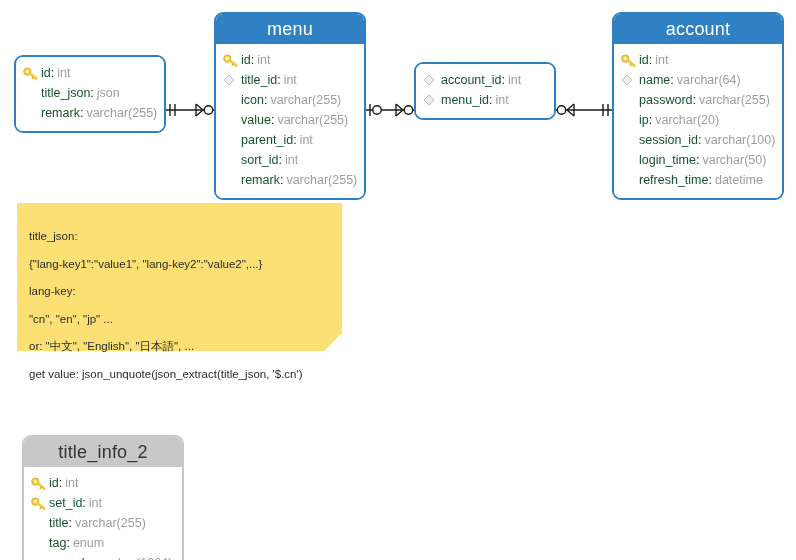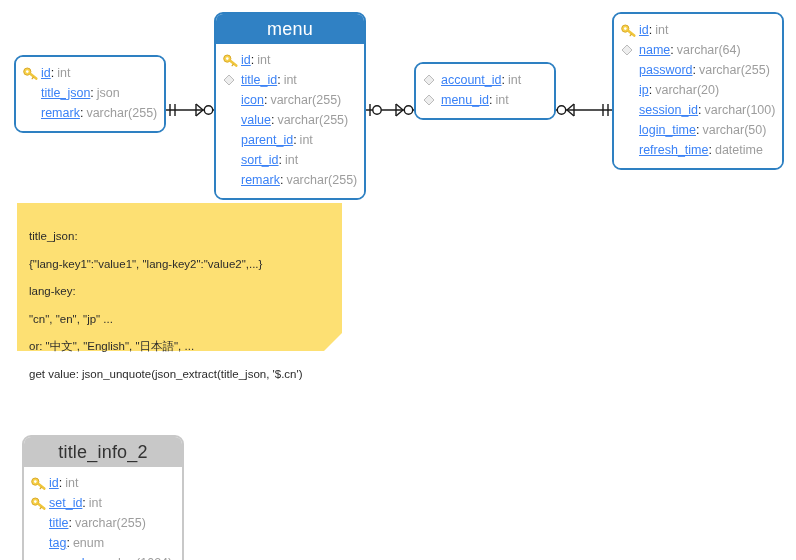--- a/index.html
+++ b/index.html
@@ -65,22 +65,21 @@
   }
   .field-icon {
     width: 18px;
     min-width: 18px;
     height: 16px;
     display: inline-flex;
     align-items: center;
     justify-content: flex-start;
   }
   .field-name {
-    color: #3b82f6;
-    text-decoration: underline;
+    color: #14532d;
   }
   .field-sep {
     color: #1a1a1a;
   }
   .field-type {
     color: #9d9d9d;
     margin-left: 3px;
   }
 
   
@@ -264,20 +263,21 @@
                 <path d="M6 1 L11 6 L6 11 L1 6 Z" fill="#eeeeee" stroke="#bbbbbb" stroke-width="1"></path>
               </svg>
             </span>
             <span class="field-name">menu_id</span>
             <span class="field-sep">:</span>
             <span class="field-type">int</span>
           </div>
         </div>
       </div>
       <div class="entity blue" style="left: 612px; top: 12px; width: 172px;">
+        <div class="entity-header">account</div>
         <div class="entity-body">
           <div class="field">
             <span class="field-icon">
               <svg width="15" height="13" viewBox="0 0 15 13">
                 <circle cx="4.3" cy="4.6" r="3.6" fill="#f7d14a" stroke="#d9a92a" stroke-width="1"></circle>
                 <circle cx="4.3" cy="4.6" r="1.3" fill="#ffffff"></circle>
                 <path d="M6.9 6.6 L13.2 11.6" stroke="#f0c63c" stroke-width="2.6" stroke-linecap="round"></path>
                 <path d="M10.2 10.4 L9.2 11.6" stroke="#d9a92a" stroke-width="1.4" stroke-linecap="round"></path>
               </svg>
             </span>

